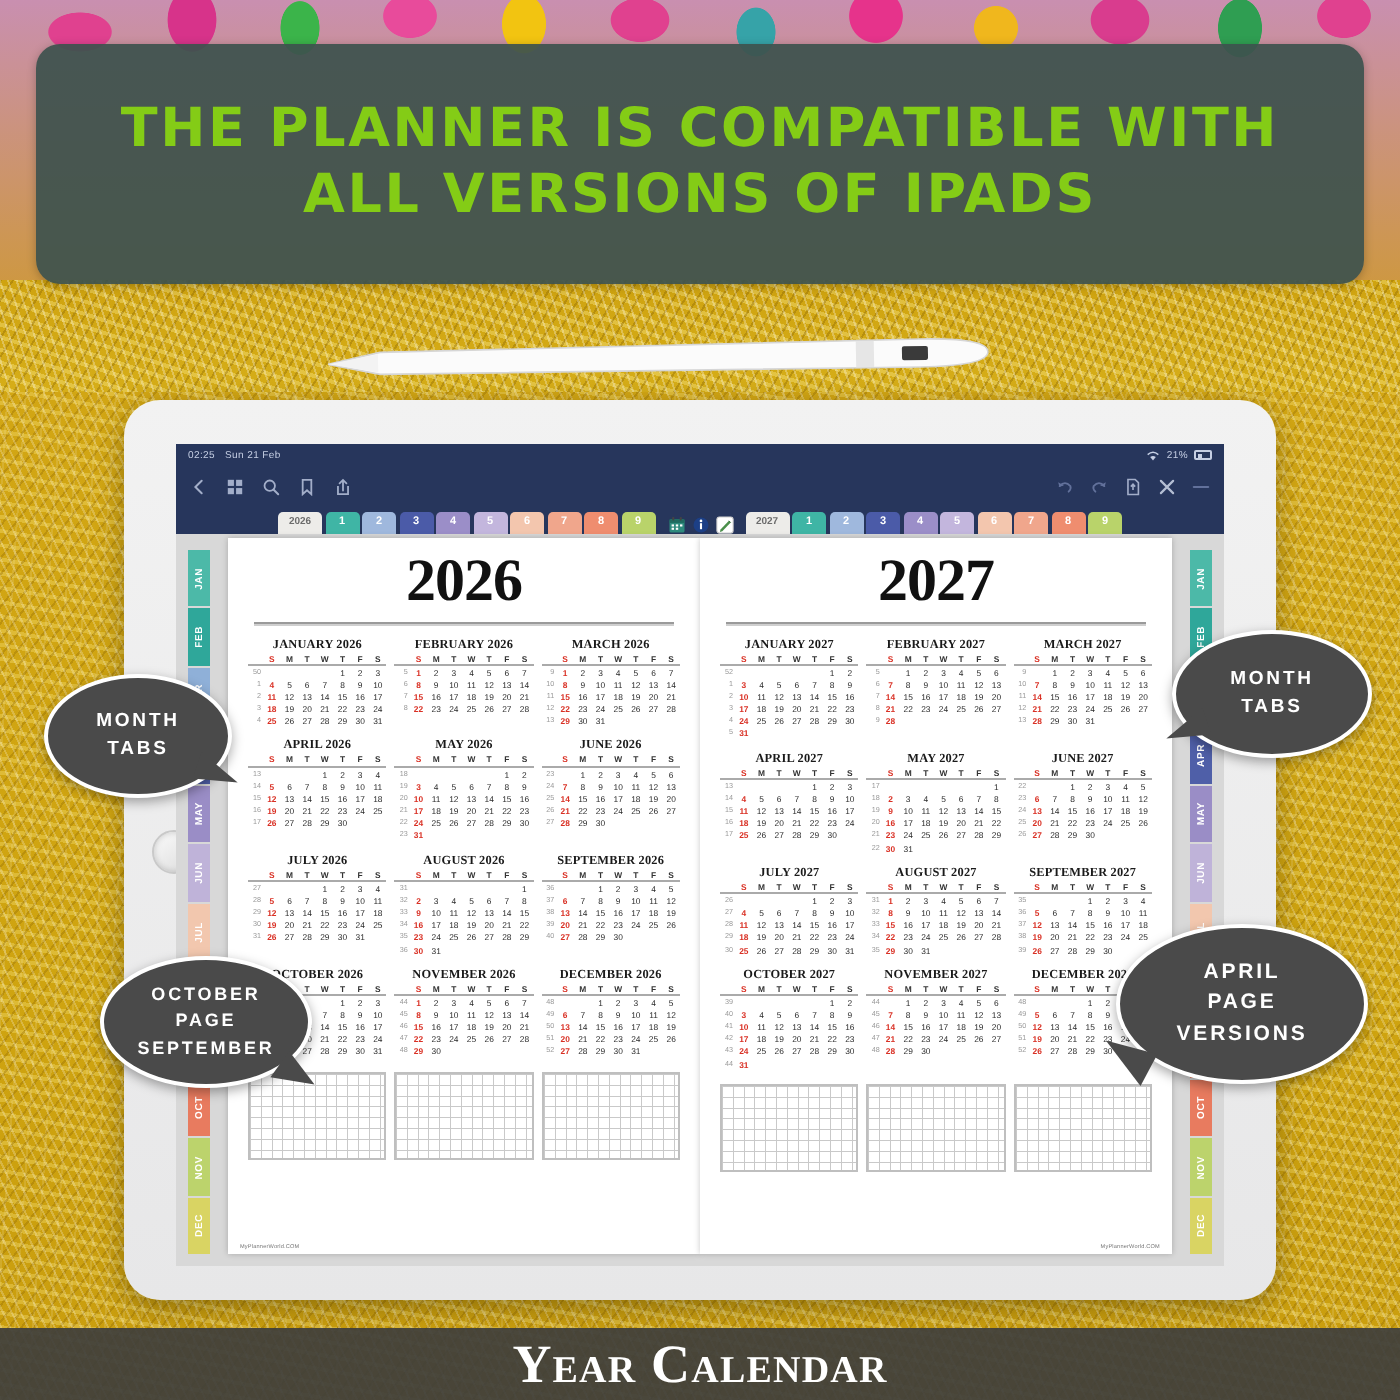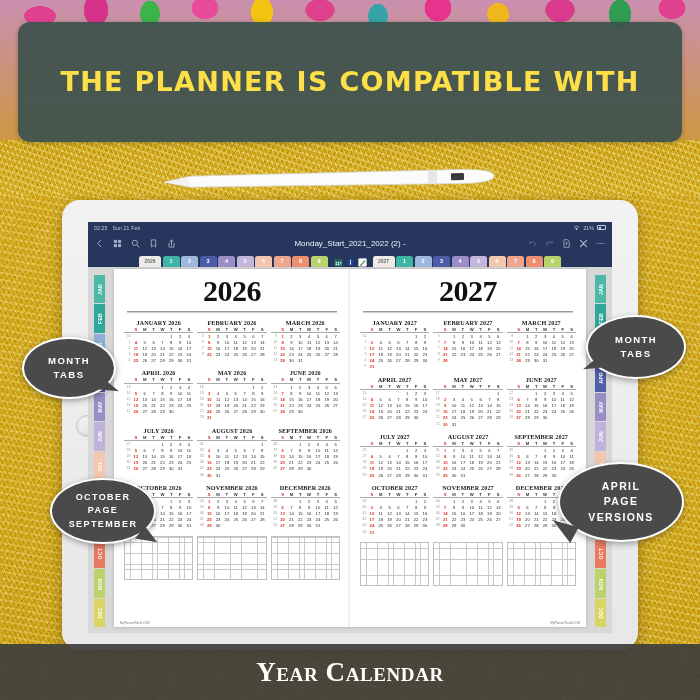--- a/index.html
+++ b/index.html
@@ -49,21 +49,21 @@
   
   #headline-banner {
     position: absolute; left: 18px; top: 22px; width: 664px; height: 120px;
     background: rgba(61,82,78,.93);
     border-radius: 12px;
     display: flex; align-items: center; justify-content: center;
     flex-direction: column;
     box-shadow: 0 1px 5px rgba(0,0,0,.25);
   }
   .headline-line {
-    color: #fde047;
+    color: #84cc16;
     font-family: "DejaVu Sans", sans-serif;
     font-weight: bold;
     font-size: 27px;
     letter-spacing: 1.3px;
     line-height: 1.22;
     text-align: center;
     white-space: nowrap;
   }
 
   
@@ -237,21 +237,21 @@
   }
   #callout-daily { right: 16px; top: 462px; width: 126px; height: 80px; font-size: 10.5px; }
   #callout-daily .tail {
     left: -10px; bottom: 2px;
     border-right: 26px solid #4a4a4a; border-top: 6px solid transparent; border-bottom: 12px solid transparent;
     transform: rotate(28deg);
   }
 
   
   #bottom-banner {
-    position: absolute; left: 0; bottom: 0; width: 700px; height: 56px;
+    position: absolute; left: 0; bottom: 0; width: 700px; height: 36px;
     background: rgba(62,62,60,.92);
     display: flex; align-items: center; justify-content: center;
   }
   #bottom-banner-title {
     color: #ffffff;
     font-family: "Liberation Serif", serif;
     font-weight: bold;
     font-size: 27px;
     letter-spacing: .6px;
     font-variant: small-caps;
@@ -259,20 +259,21 @@
 </style>
 </head>
 <body>
 
 <div id="bg-confetti"></div>
 <div id="bg-glitter-top"></div>
 <div id="bg-glitter-main"></div>
 
 <div id="headline-banner">
   <div class="headline-line">THE PLANNER IS COMPATIBLE WITH</div>
+  <div class="headline-line">ALL VERSIONS OF IPADS</div>
 </div>
 
 <svg id="apple-pencil" viewBox="0 0 340 22">
   <path d="M4 11 L30 5.5 L300 4 Q334 4 334 11 Q334 18 300 18 L30 16.5 Z" fill="#fbfbfb" stroke="#d6d6d6" stroke-width="0.8"></path>
   <rect x="268" y="4.4" width="9" height="13.2" fill="#e6e6e6"></rect>
   <rect x="291" y="7.5" width="13" height="7" rx="1" fill="#3a3a3a"></rect>
   <path d="M4 11 L29 6.4 L29 15.6 Z" fill="#f3f3f3"></path>
 </svg>
 
 <div id="ipad-device"></div>
@@ -313,21 +314,20 @@
         <line x1="6.5" y1="6.5" x2="9" y2="9" stroke="#b9c4dd" stroke-width="1.1" stroke-linecap="round"></line>
       </svg>
       <svg class="tb-icon" viewBox="0 0 10 10">
           <path d="M2.6 1 h4.8 v8 L5 6.8 L2.6 9 Z" stroke="#b9c4dd" stroke-width="1" fill="none"></path>
         </svg>
       <svg class="tb-icon" viewBox="0 0 10 10">
         <path d="M2.2 4.4 v4.6 h5.6 v-4.6" stroke="#b9c4dd" stroke-width="1" fill="none"></path>
         <path d="M5 7 V1.2 M3.1 3 L5 1.1 L6.9 3" stroke="#b9c4dd" stroke-width="1" fill="none" stroke-linecap="round"></path>
       </svg>
     </div>
-    <div id="doc-title">Monday_Start_2021_2022 (2) -</div>
     <div class="tb-right">
       <svg class="tb-icon" viewBox="0 0 10 10">
           <path d="M2 4.5 Q5 1.2 8 4.5 Q8.6 6 7 7.6" stroke="#6d7ca6" stroke-width="1" fill="none" stroke-linecap="round"></path>
           <path d="M1.2 2.4 L1.9 4.9 L4.4 4.2" fill="#6d7ca6"></path>
         </svg>
       <svg class="tb-icon" viewBox="0 0 10 10">
           <path d="M8 4.5 Q5 1.2 2 4.5 Q1.4 6 3 7.6" stroke="#6d7ca6" stroke-width="1" fill="none" stroke-linecap="round"></path>
           <path d="M8.8 2.4 L8.1 4.9 L5.6 4.2" fill="#6d7ca6"></path>
         </svg>
       <svg class="tb-icon" viewBox="0 0 10 10">

